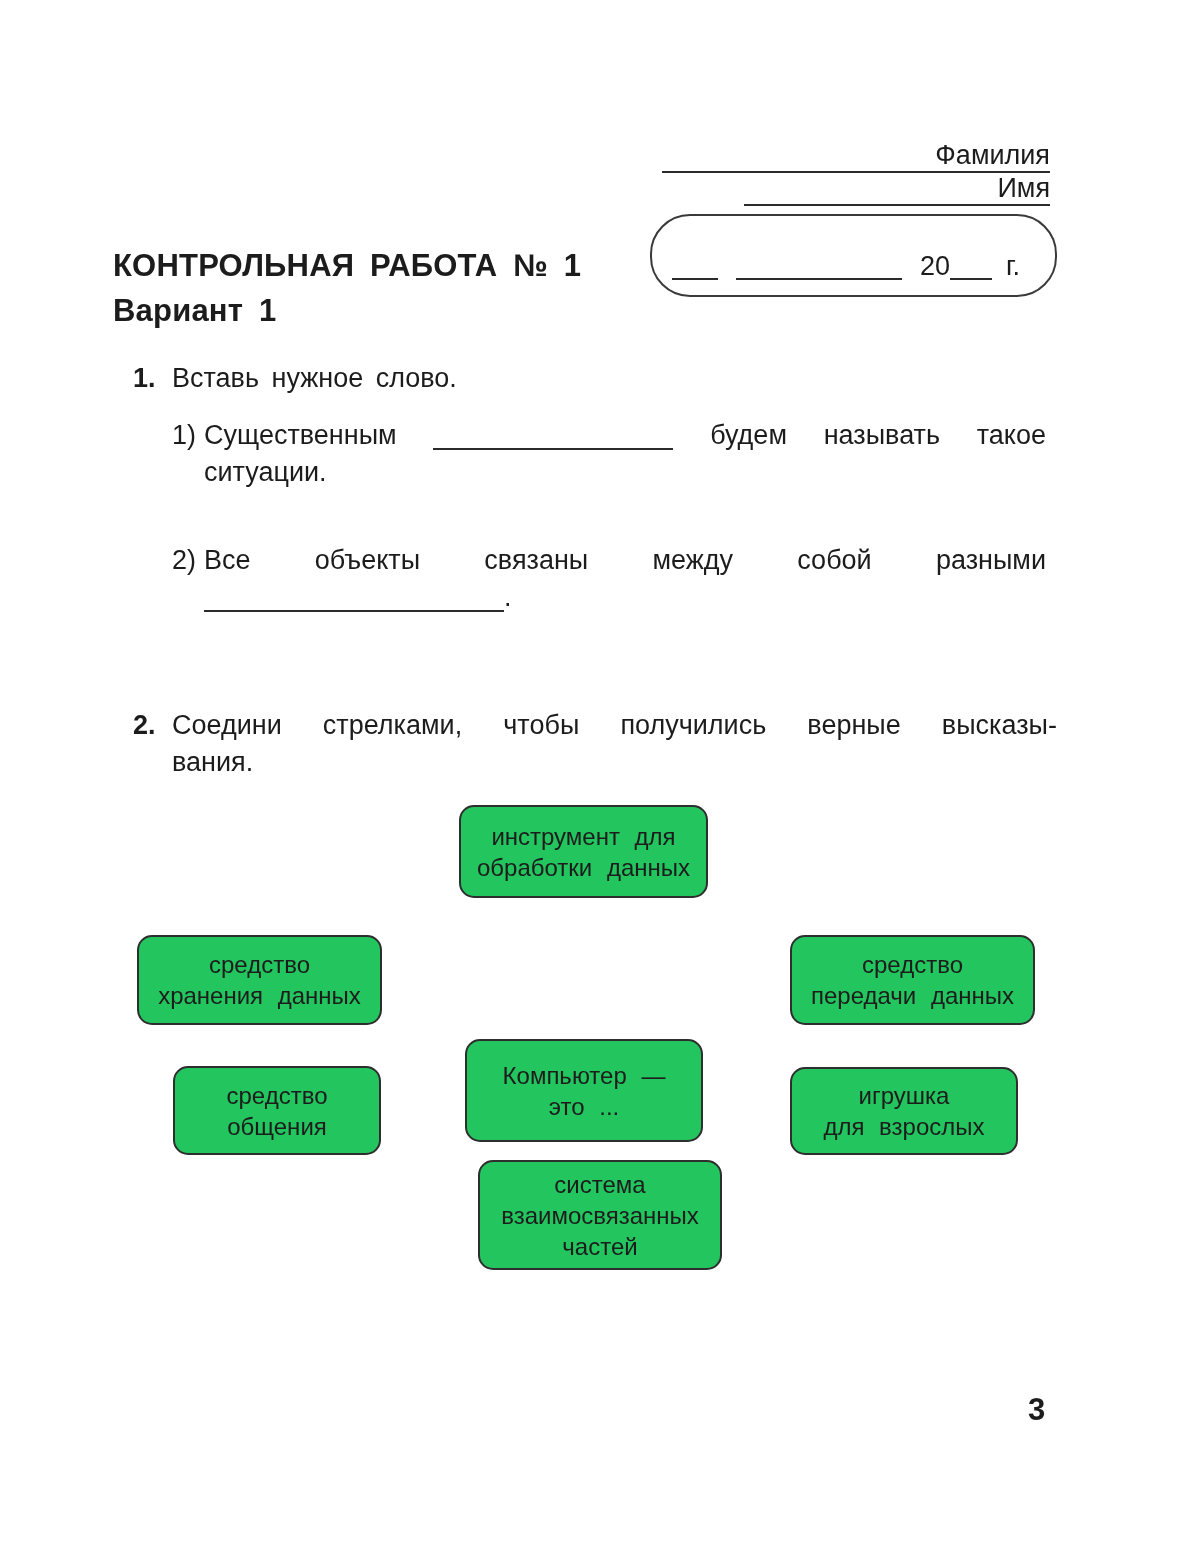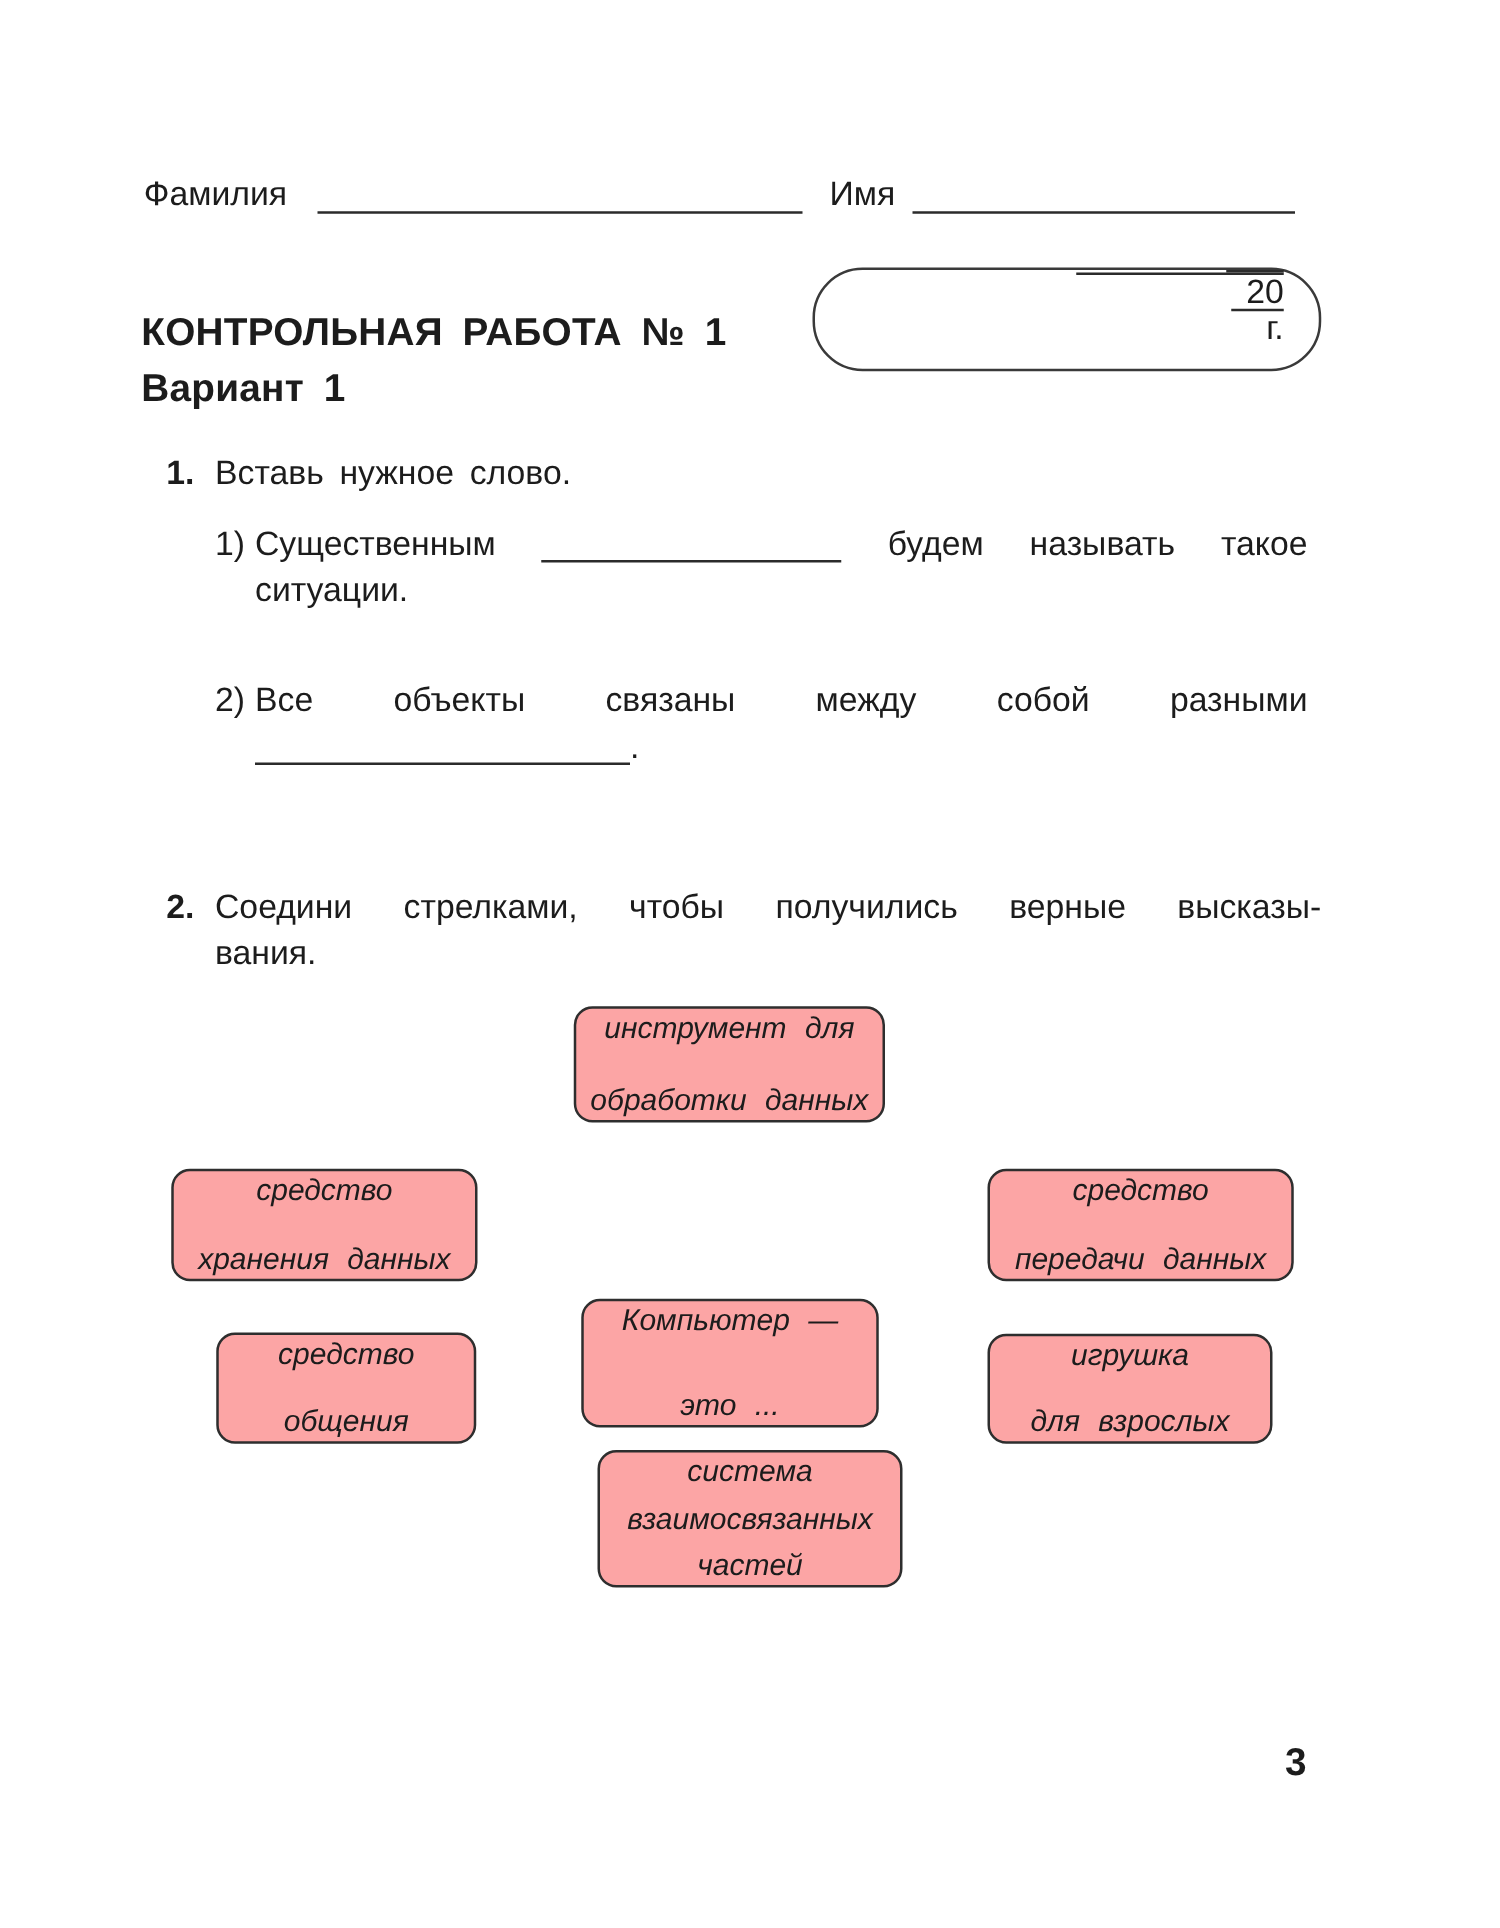--- a/index.html
+++ b/index.html
@@ -10,41 +10,40 @@
     overflow:hidden;
   }
 
   
   .blank { display:inline-block; border-bottom:2px solid #2b2b2b; }
   .iblank { display:inline-block; height:26px; border-bottom:2px solid #2b2b2b; vertical-align:-6px; }
 
   
   .header-row {
     position:absolute; left:115px; top:140px; width:935px;
-    display:flex; align-items:flex-end; font-size:27px; word-spacing:4px;
+    display:flex; align-items:flex-end; font-size:27px; word-spacing:4px;flex-direction:column;
   }
   .surname-blank { width:388px; margin-left:24px; }
   .name-lbl { margin-left:22px; }
   .name-blank { width:306px; margin-left:14px; }
 
   
   .title-block {
     position:absolute; left:113px; top:207px;
     font-size:31px; font-weight:700; line-height:45px; word-spacing:7px;
     letter-spacing:0.2px;
     margin-top:36px;
   }
 
   
   .date-box {
     position:absolute; left:650px; top:214px; width:407px; height:83px;
     border:2px solid #3a3a3a; border-radius:40px;
     display:flex; align-items:flex-end; padding:0 28px 15px 20px;
     font-size:27px;
-    flex-direction:column;
   }
   .db1 { width:46px; }
   .db2 { width:166px; margin-left:18px; }
   .db-year { margin-left:18px; line-height:27px; }
   .db3 { width:42px; }
   .db-g { margin-left:14px; line-height:27px; }
 
   
   .task-head { position:absolute; display:flex; font-size:27px; line-height:37px; }
   .task1-head { left:133px; top:360px; }
@@ -60,24 +59,23 @@
   .item-text { margin-left:32px; width:842px; }
 
   .jline { text-align:justify; text-align-last:justify; }
   .lline { text-align:left; word-spacing:5px; }
   .blank-item1 { width:240px; }
   .blank-item2 { width:300px; }
 
   
   .dbox {
     position:absolute; border:2px solid #2e2e2e; border-radius:15px;
-    display:flex; flex-direction:column; align-items:center; justify-content:space-between;
+    display:flex; flex-direction:column; align-items:center; justify-content:center;
     font-size:24px; line-height:31px; text-align:center; word-spacing:8px;
-    background:#fca5a5;
-    font-style:italic;
+    background:#22c55e;
   }
   .box-tool     { left:459px; top:805px;  width:249px; height:93px;  }
   .box-storage  { left:137px; top:935px;  width:245px; height:90px;  }
   .box-transfer { left:790px; top:935px;  width:245px; height:90px;  }
   .box-center   { left:465px; top:1039px;  width:238px; height:103px; }
   .box-comm     { left:173px; top:1066px; width:208px; height:89px;  }
   .box-toy      { left:790px; top:1067px; width:228px; height:88px;  }
   .box-system   { left:478px; top:1160px; width:244px; height:110px; }
 
   

